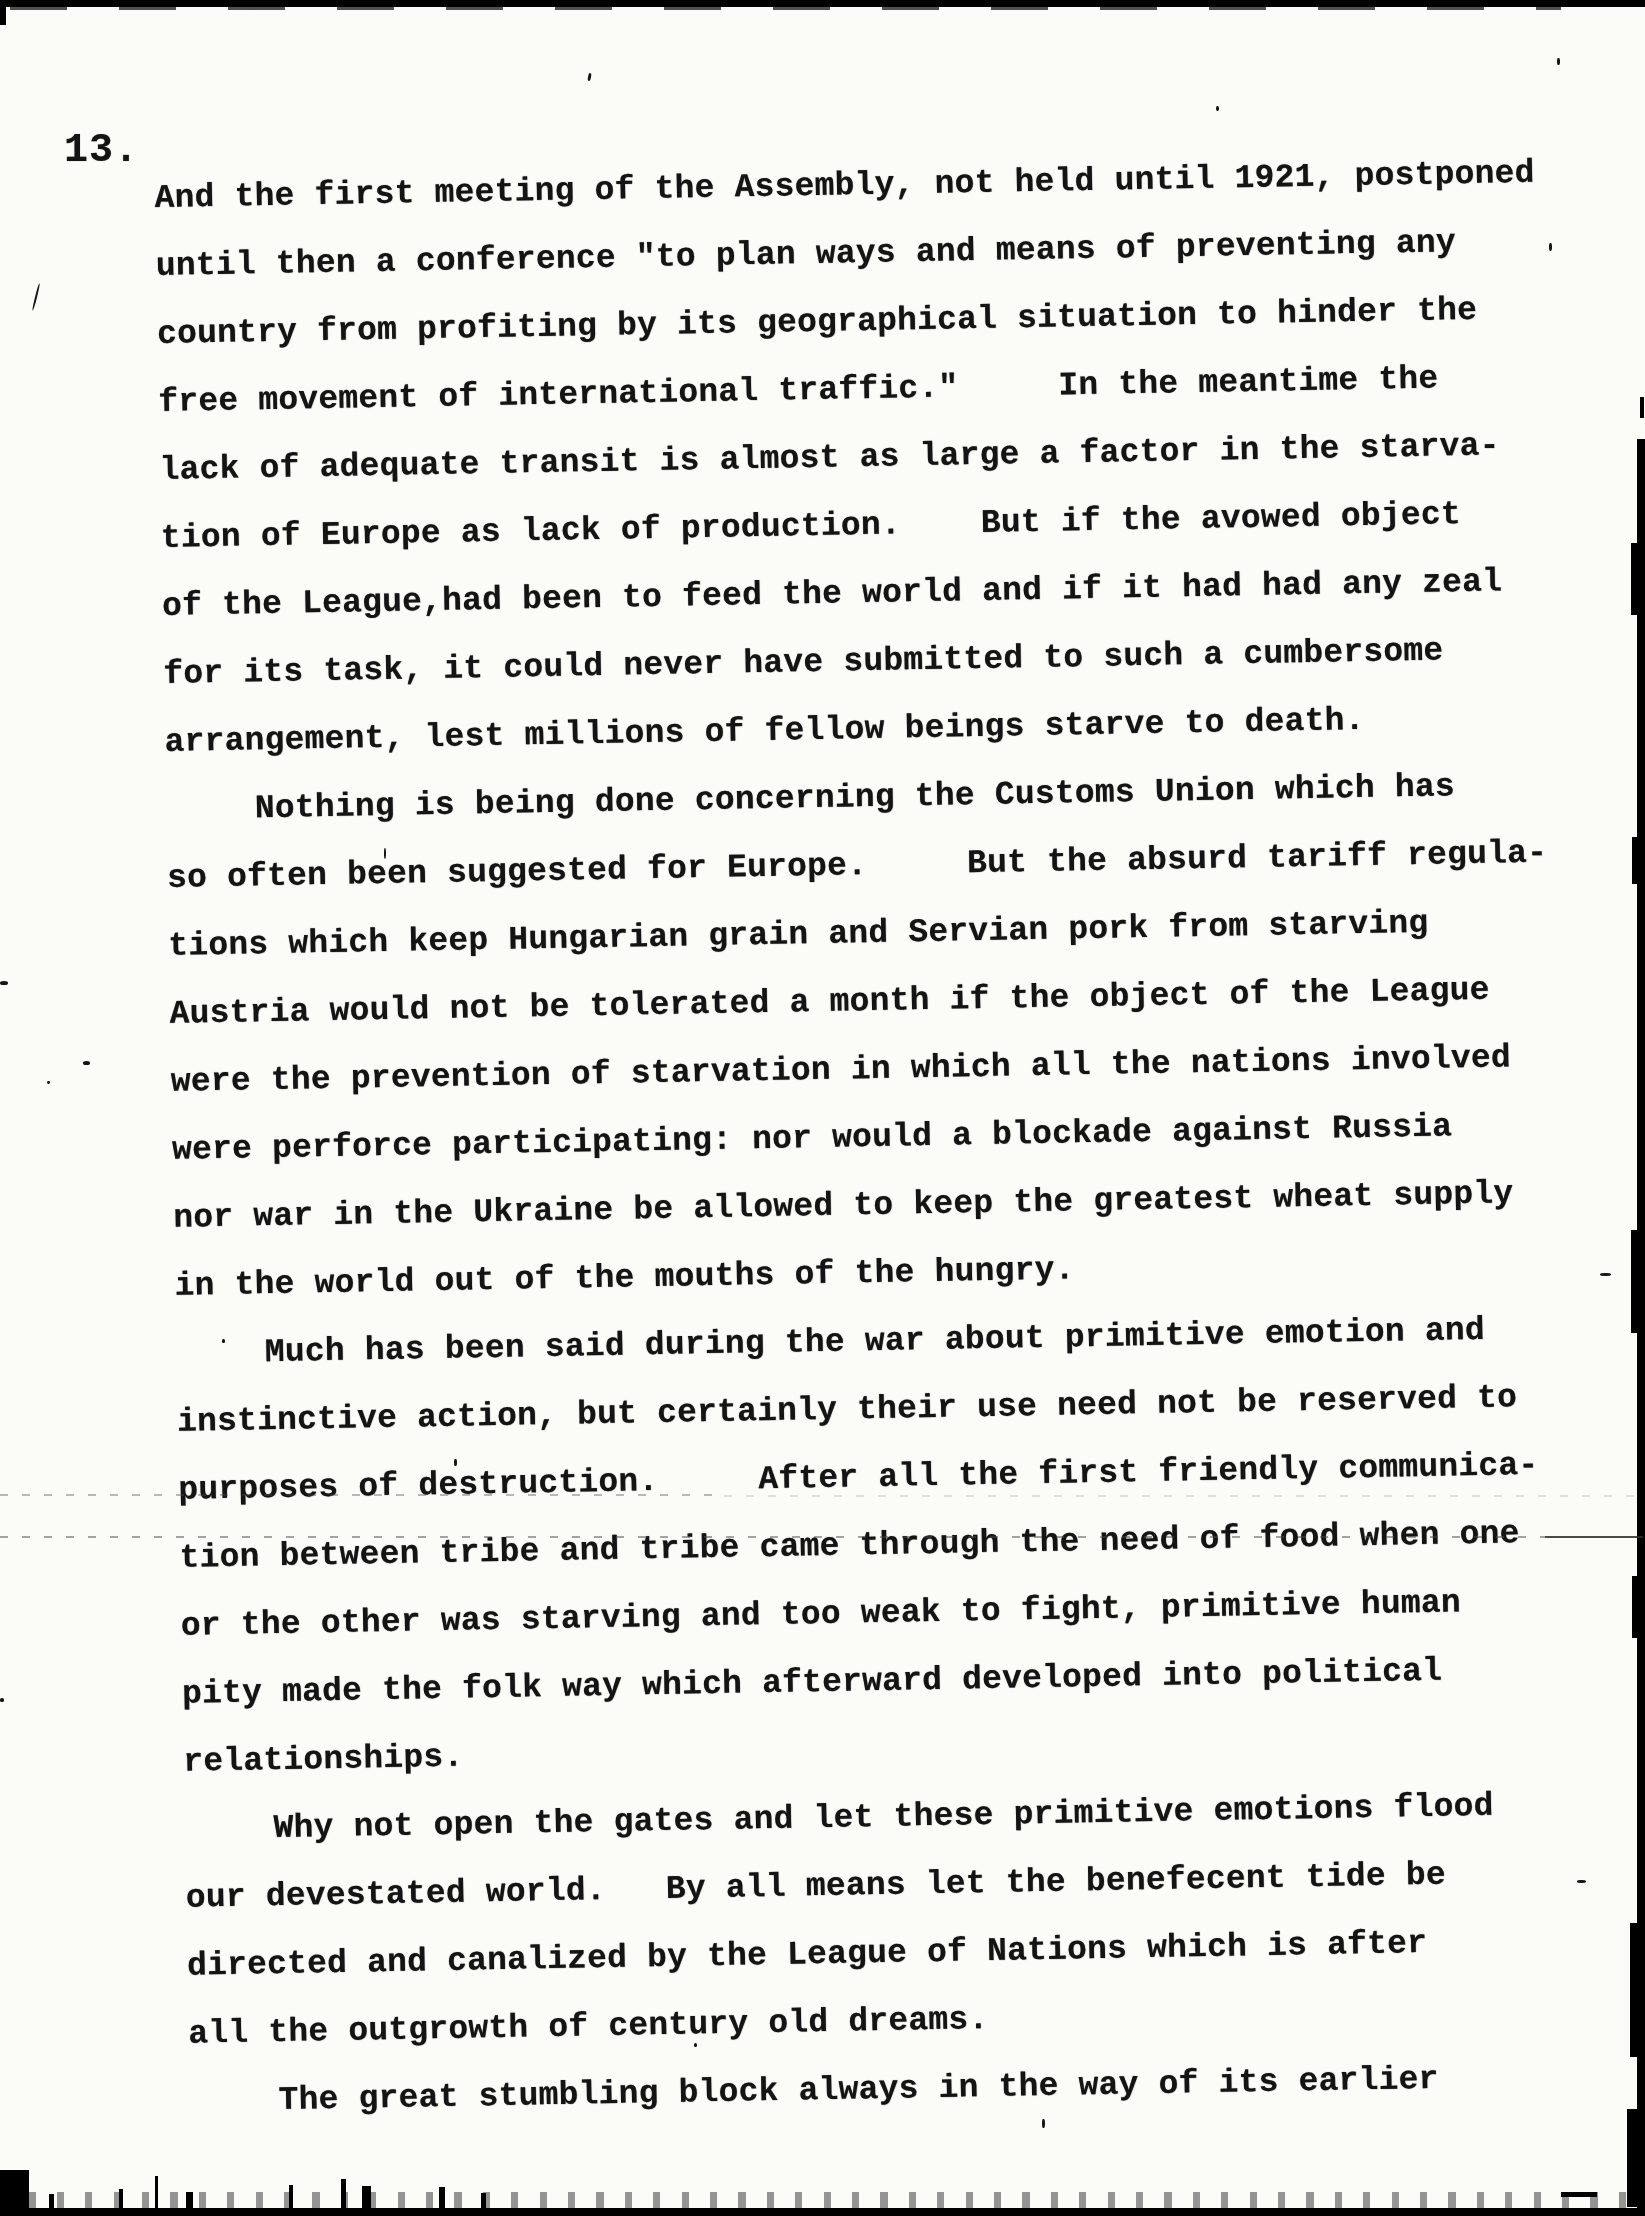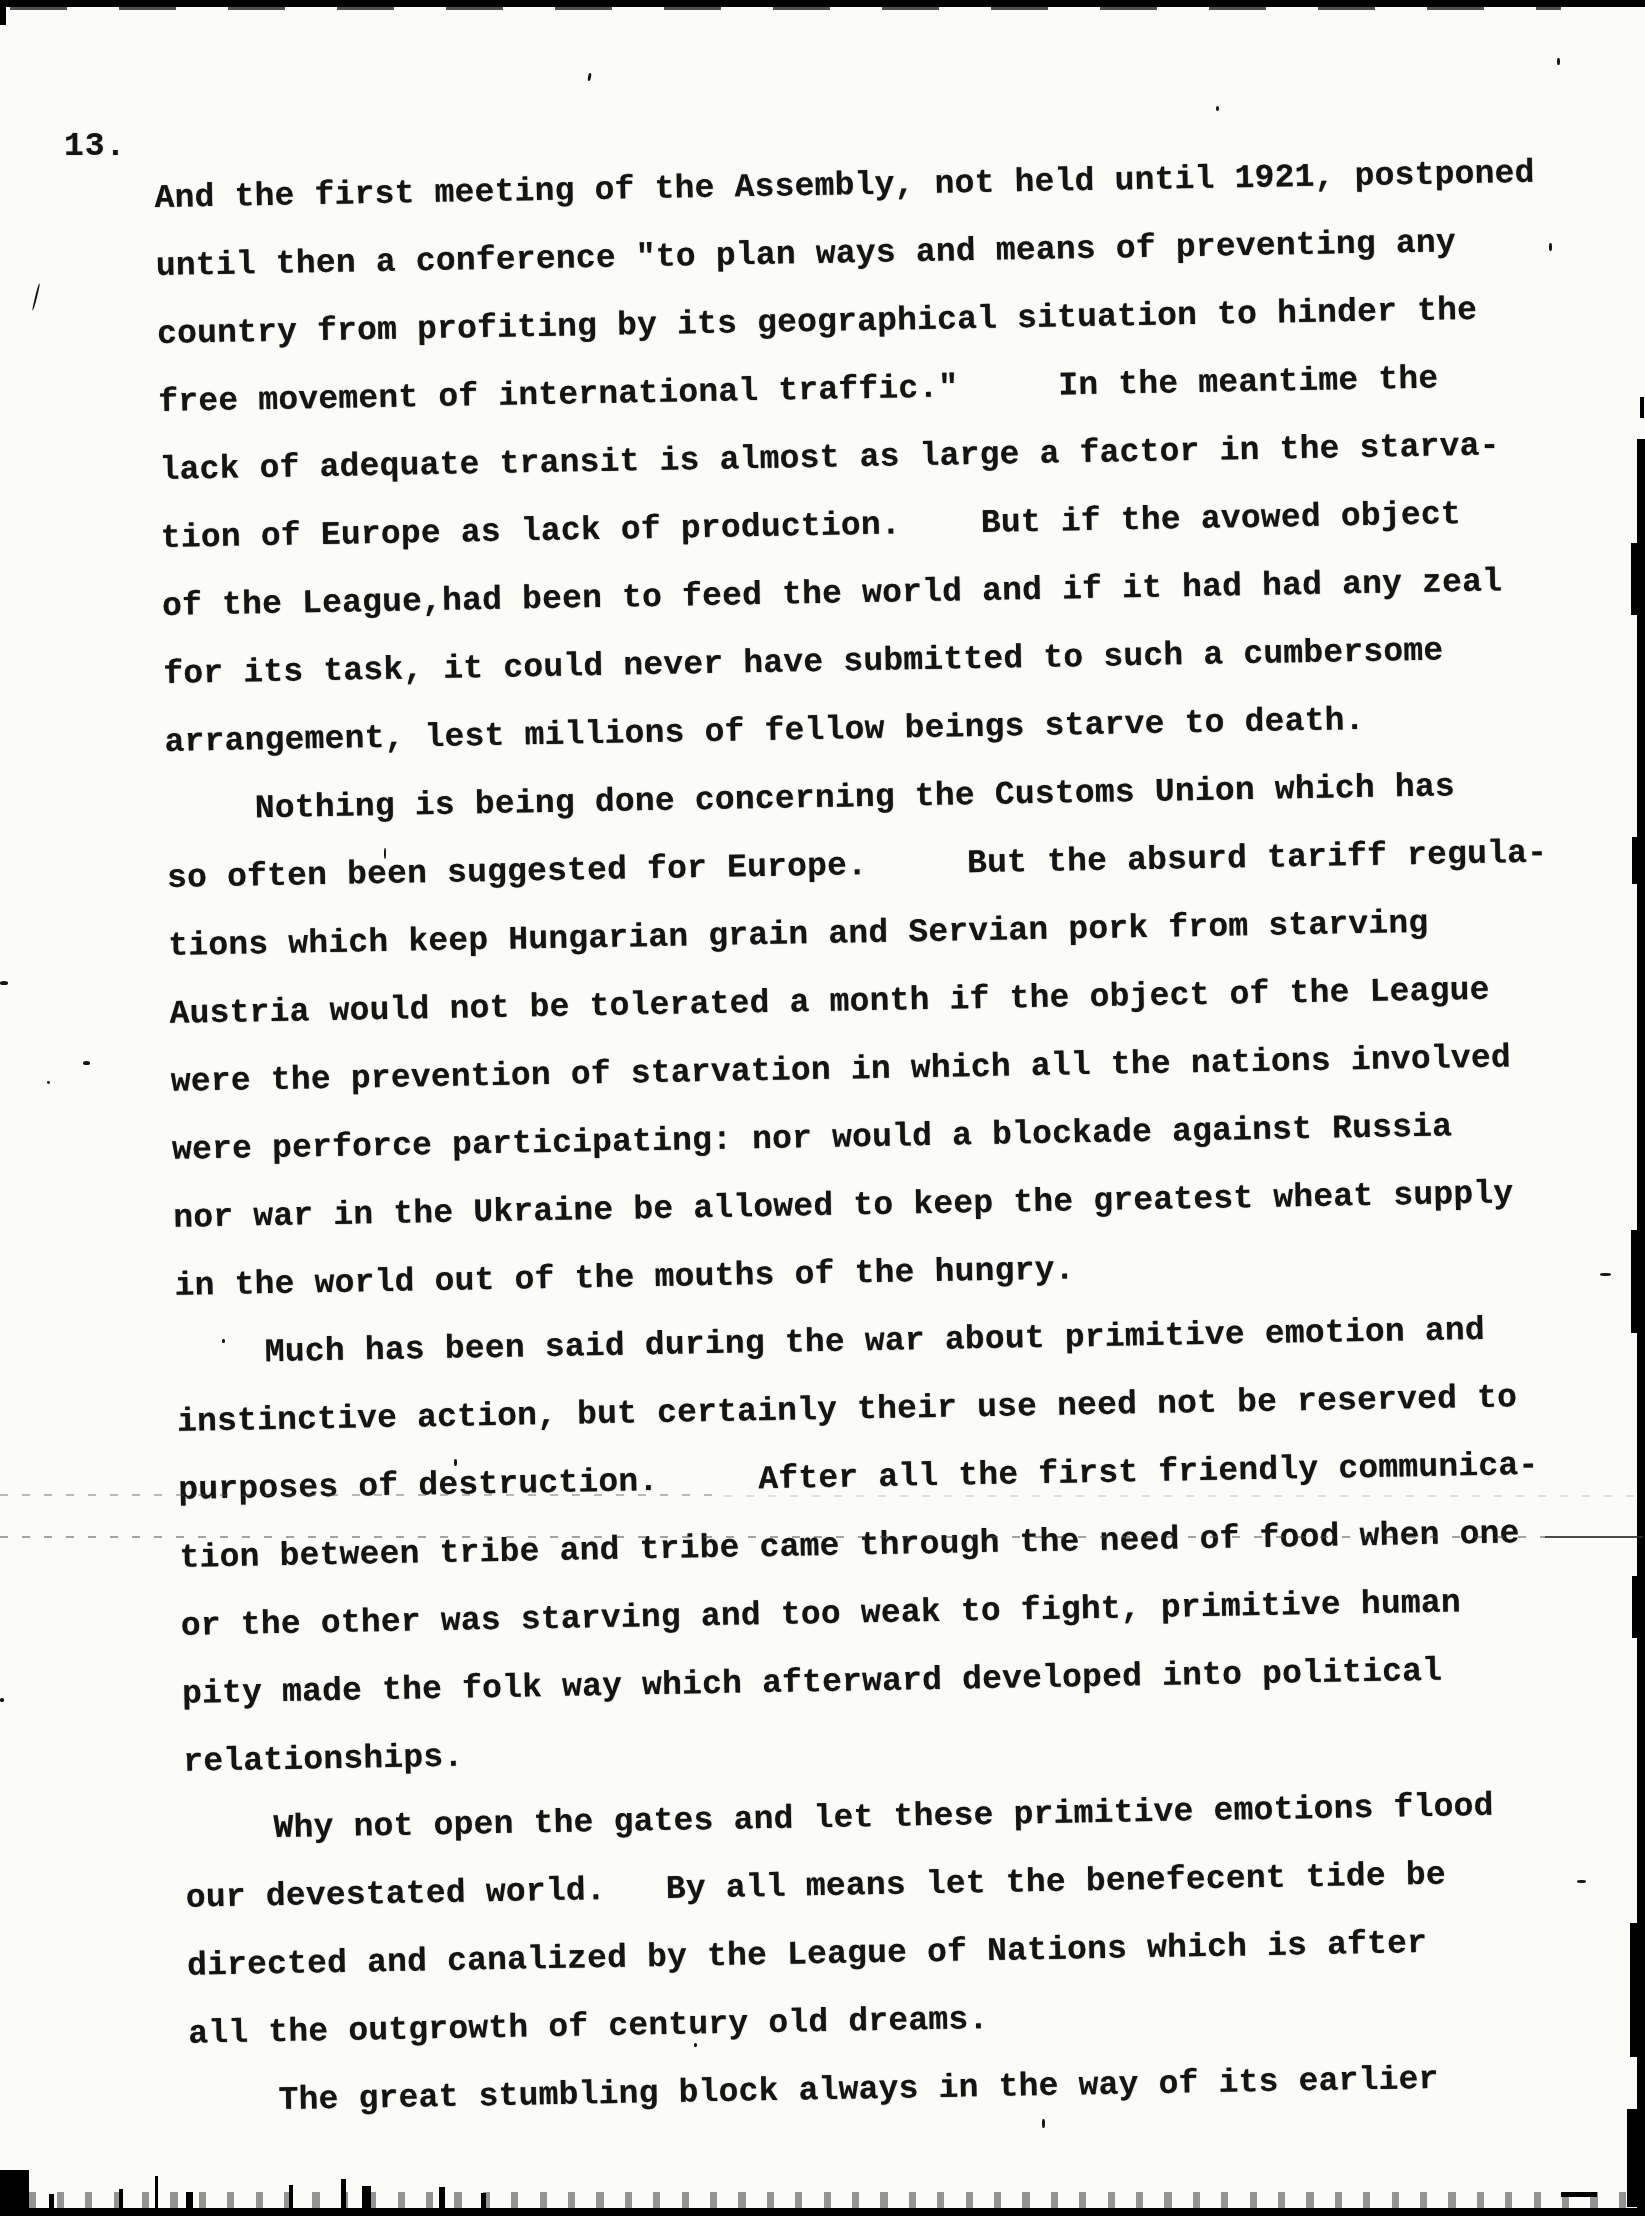--- a/index.html
+++ b/index.html
@@ -10,21 +10,21 @@
   }
   html,body{margin:0;padding:0;}
   body{
     width:1646px;height:2216px;position:relative;overflow:hidden;
     background:var(--paper);
     font-family:"Liberation Mono","DejaVu Sans Mono",monospace;
   }
   .page{position:absolute;inset:0;}
   .page-number{
     position:absolute;left:64px;top:128px;
-    font-size:33px;font-weight:700;color:var(--ink);
+    font-size:40px;font-weight:700;color:var(--ink);
     text-shadow:0 0 1px rgba(15,15,15,.5);
     letter-spacing:1px;
   }
   .text-body{
     position:absolute;left:154px;top:165px;width:1447px;
     transform:rotate(-1.05deg);transform-origin:0 0;
     color:var(--ink);font-size:33px;font-weight:700;letter-spacing:0.2px;
   }
   .line{
     height:68px;line-height:68px;white-space:pre;

